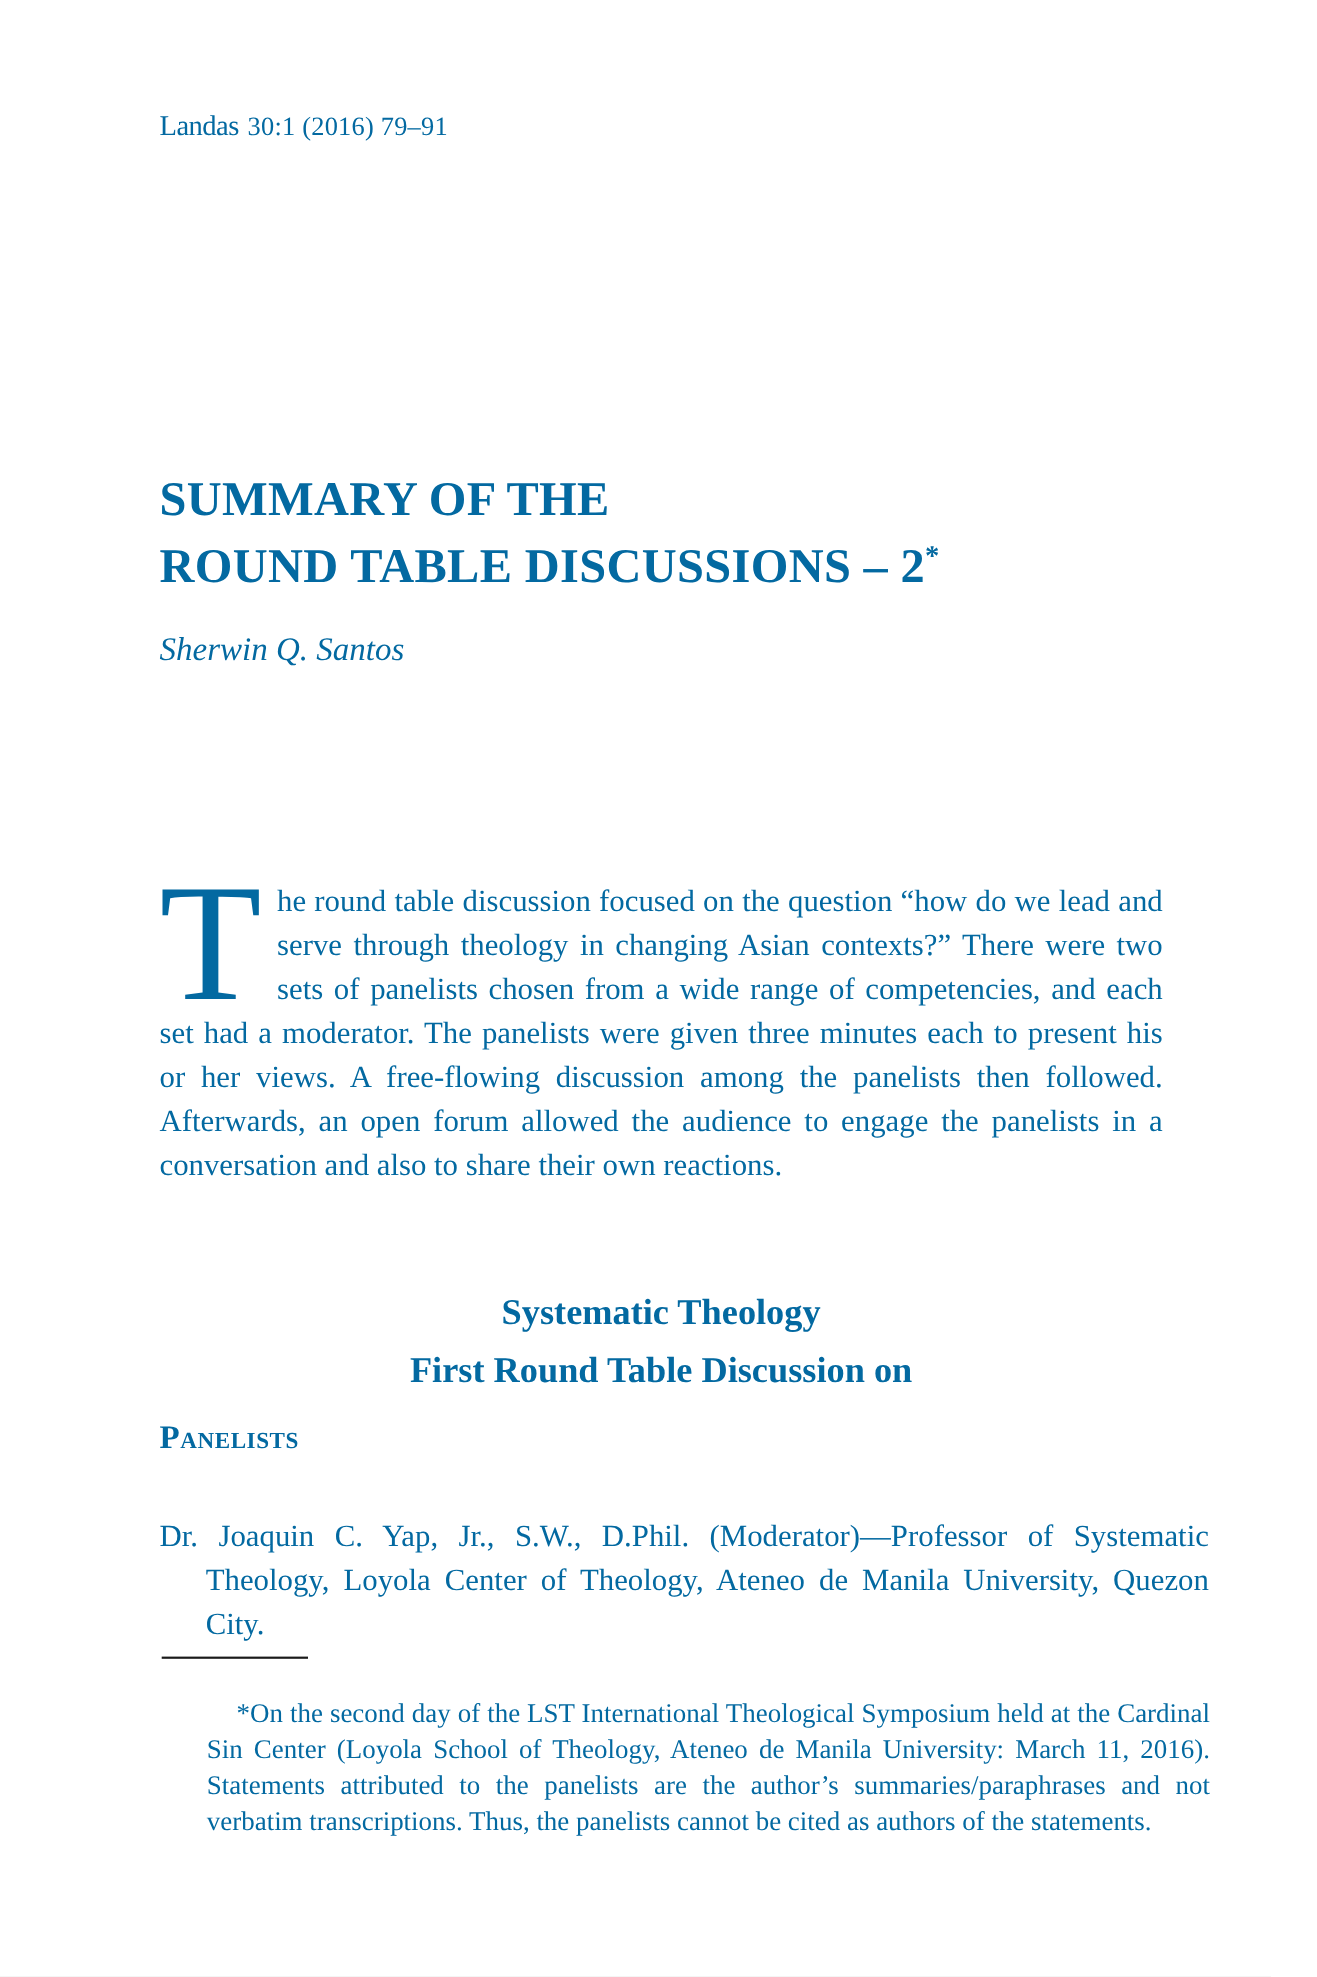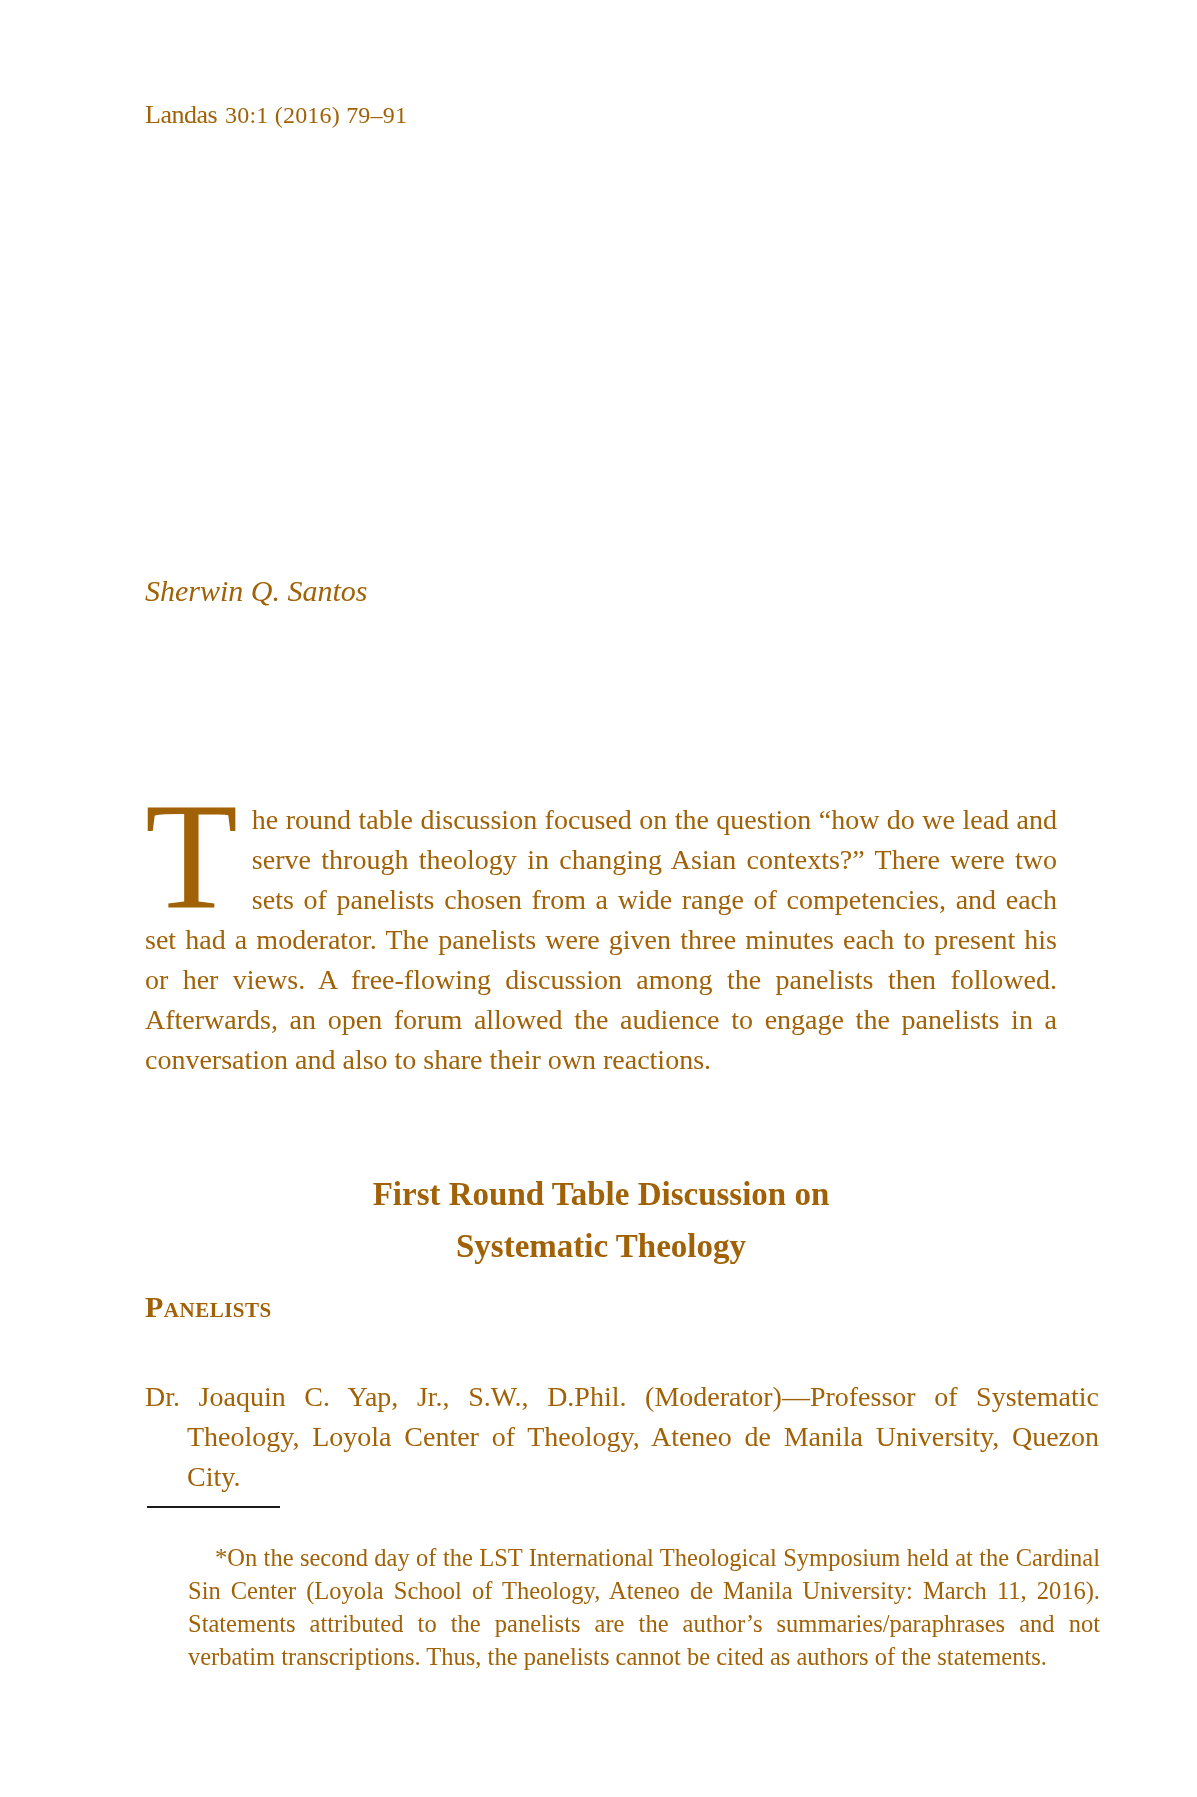--- a/index.html
+++ b/index.html
@@ -2,21 +2,21 @@
 <html><head>
 <meta charset="utf-8">
 <style>
   html, body { margin: 0; padding: 0; background: #e8e8e8; }
   .page {
     position: relative;
     width: 1197px;
     height: 1797px;
     background: #ffffff;
     font-family: "Liberation Serif", "DejaVu Serif", serif;
-    color: #a16207;
+    color: #0369a1;
     overflow: hidden;
   }
   .journal-line {
     position: absolute;
     top: 100px;
     left: 145px;
     font-size: 24px;
     letter-spacing: 0.2px;
     white-space: nowrap;
   }
@@ -122,28 +122,32 @@
 </style>
 </head>
 <body>
 
 <div class="page">
 
   <div class="journal-line">
     <span class="journal-name">Landas</span><span class="journal-issue">30:1 (2016) 79–91</span>
   </div>
 
+  <div class="title-block">
+    <div>SUMMARY OF THE</div>
+    <div><span>ROUND TABLE DISCUSSIONS – 2</span><sup>*</sup></div>
+  </div>
 
   <div class="author">Sherwin Q. Santos</div>
 
   <p class="intro"><span class="dropcap">T</span><span>he round table discussion focused on the question “how do we lead and serve through theology in changing Asian contexts?” There were two sets of panelists chosen from a wide range of competencies, and each set had a moderator. The panelists were given three minutes each to present his or her views. A free-flowing discussion among the panelists then followed. Afterwards, an open forum allowed the audience to engage the panelists in a conversation and also to share their own reactions.</span></p>
 
   <div class="section-heading">
+    <div>Systematic Theology</div>
     <div>First Round Table Discussion on</div>
-    <div>Systematic Theology</div>
   </div>
 
   <div class="subheading">Panelists</div>
 
   <p class="panelist">Dr. Joaquin C. Yap, Jr., S.W., D.Phil. (Moderator)—Professor of Systematic Theology, Loyola Center of Theology, Ateneo de Manila University, Quezon City.</p>
 
   <div class="footnote-rule"></div>
 
   <p class="footnote"><span>*</span><span>On the second day of the LST International Theological Symposium held at the Cardinal Sin Center (Loyola School of Theology, Ateneo de Manila University: March 11, 2016). Statements attributed to the panelists are the author’s summaries/paraphrases and not verbatim transcriptions. Thus, the panelists cannot be cited as authors of the statements.</span></p>
 

